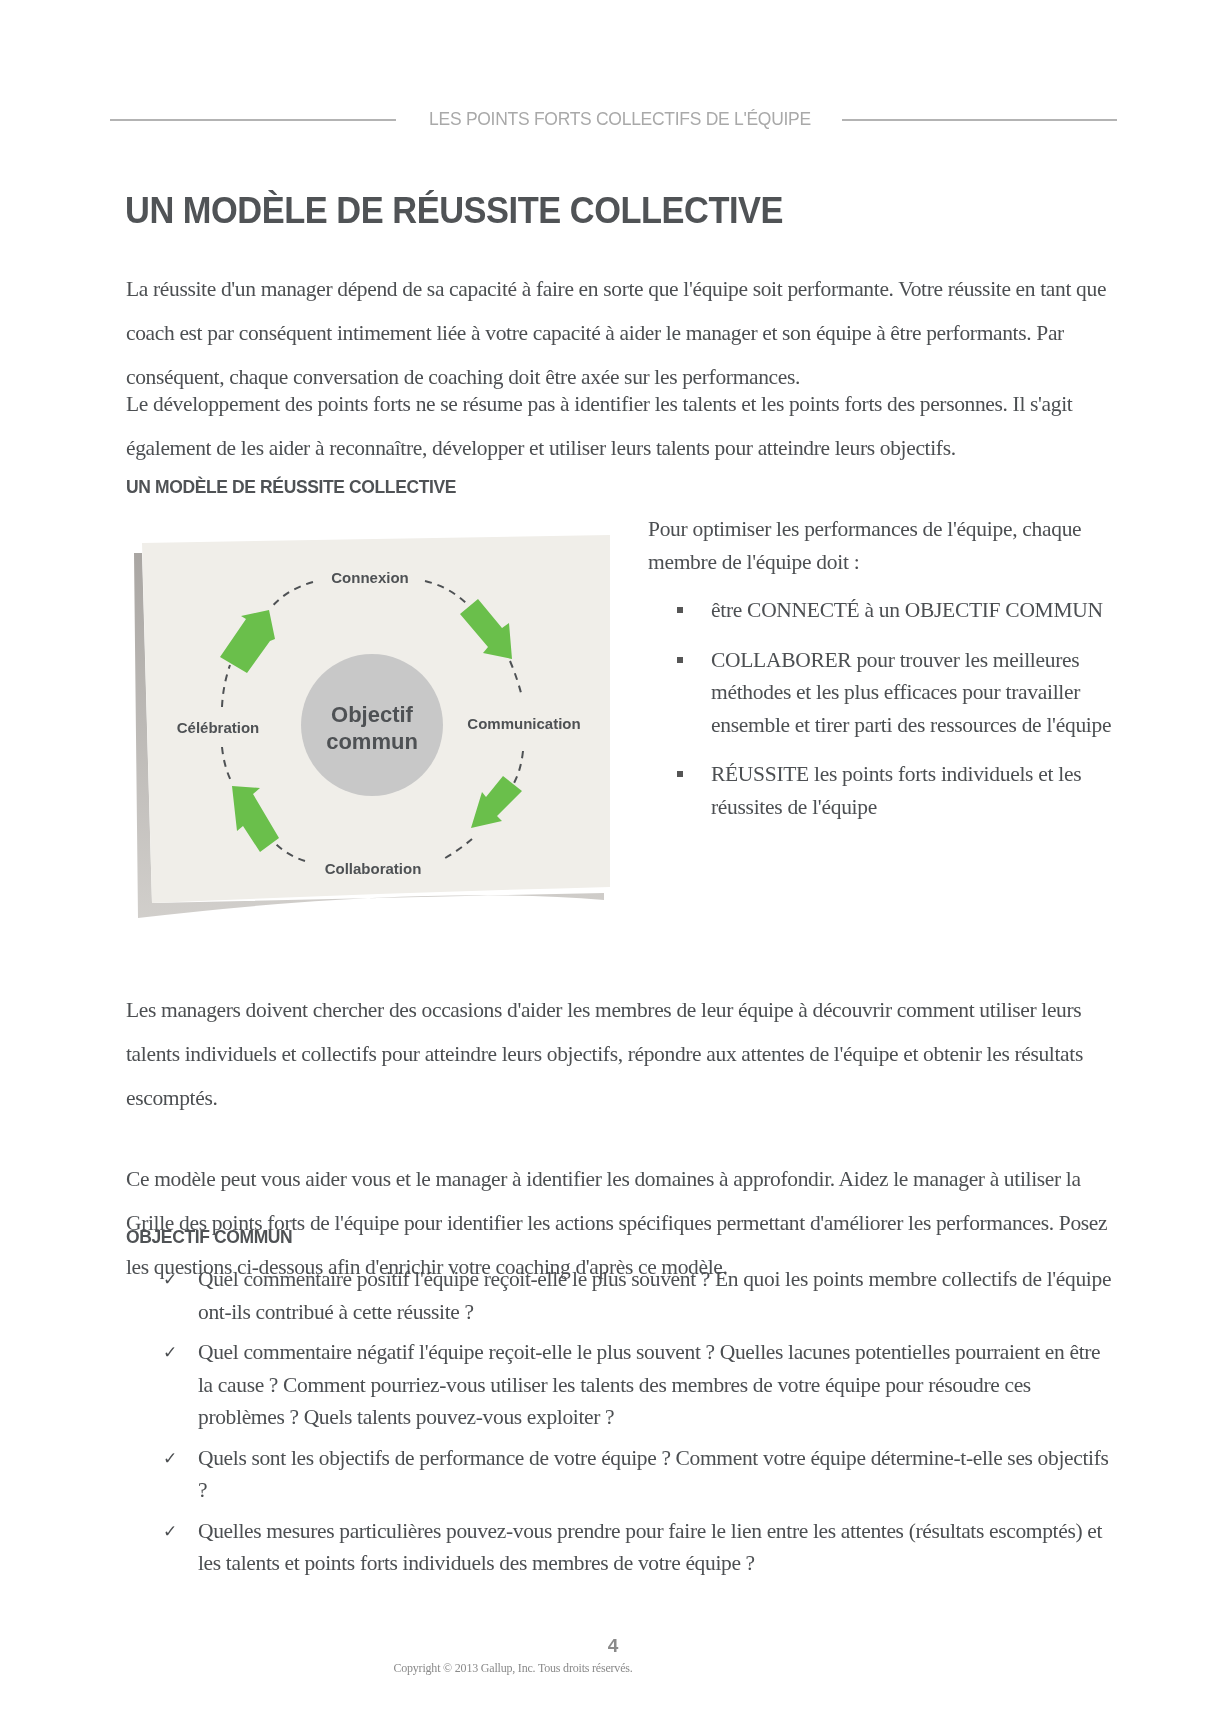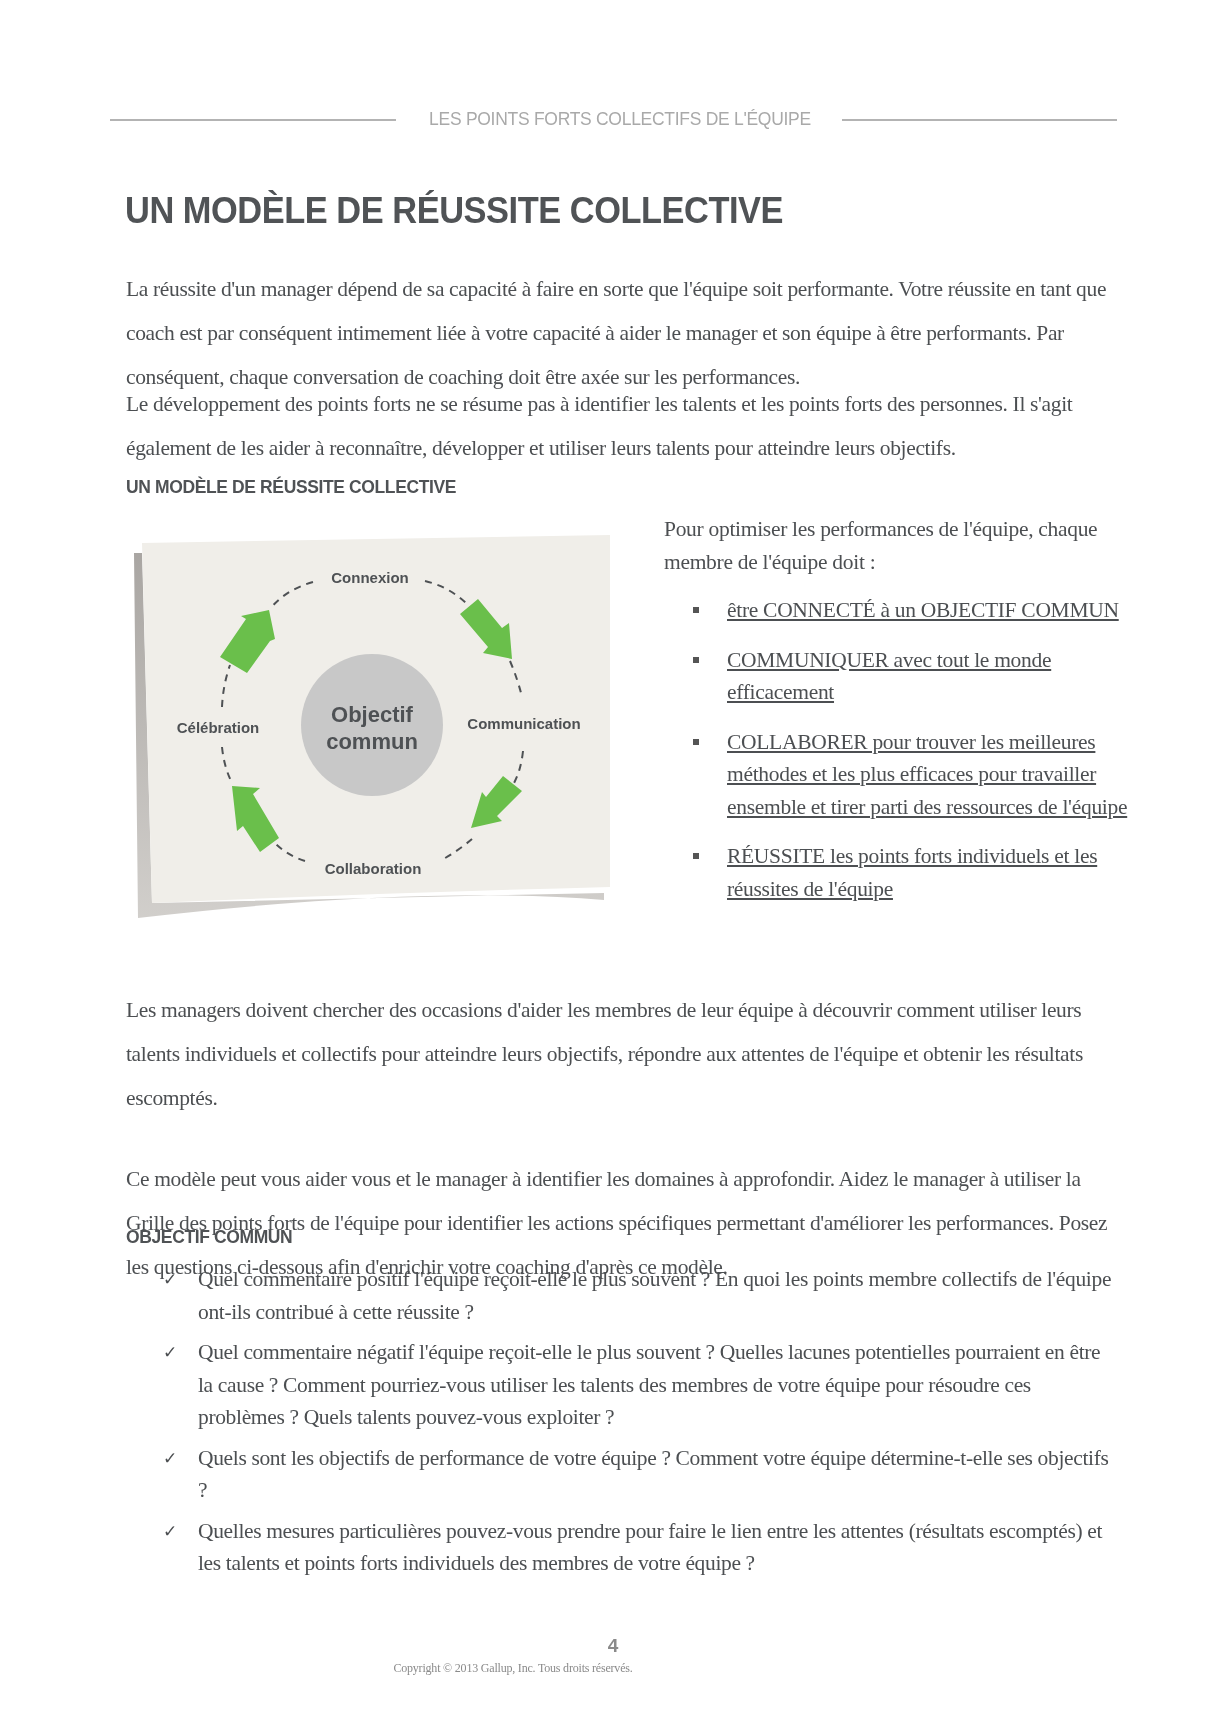--- a/index.html
+++ b/index.html
@@ -15,24 +15,24 @@
   .page-title { position:absolute; left:125px; top:190px; margin:0;
      font-family:"Liberation Sans", "DejaVu Sans", sans-serif; font-weight:bold; font-size:37px;
      color:#505356; letter-spacing:-0.5px; white-space:nowrap; transform:scaleX(0.93); transform-origin:left; }
   .para { position:absolute; left:126px; margin:0; font-size:21.5px; line-height:44px; color:#4c4f52;
      letter-spacing:-0.35px; }
   .subhead { position:absolute; left:126px; margin:0; font-family:"Liberation Sans", "DejaVu Sans", sans-serif;
      font-weight:bold; font-size:19px; color:#4f5255; letter-spacing:-0.4px; white-space:nowrap;
      transform:scaleX(0.92); transform-origin:left; }
   .diagram { position:absolute; left:120px; top:515px; width:510px; height:430px; }
   .right-col { position:absolute; left:648px; top:513px; width:470px; font-size:21.5px; line-height:32.5px;
-     color:#4c4f52; letter-spacing:-0.3px;margin-left:16px; }
+     color:#4c4f52; letter-spacing:-0.3px; }
   .right-col .intro { margin:0 0 16px 0; }
   .bullets { list-style:none; margin:0; padding:0; }
-  .bullets li { position:relative; padding-left:63px; margin-bottom:17px;text-decoration:underline; }
+  .bullets li { position:relative; padding-left:63px; margin-bottom:17px; }
   .bullets li .marker { position:absolute; left:29px; top:13px; width:6px; height:6px; background:#555; }
   .checks { position:absolute; left:163px; top:1263px; width:950px; list-style:none; margin:0; padding:0;
      font-size:21.5px; line-height:32.5px; color:#4c4f52; letter-spacing:-0.35px; }
   .checks li { position:relative; padding-left:35px; margin-bottom:8px; }
   .checks li .check { position:absolute; left:0; top:0; font-family:"DejaVu Sans", sans-serif; font-size:17px; color:#4c4f52; }
   .footer-page { position:absolute; left:0; width:1226px; top:1635px; text-align:center;
      font-family:"Liberation Sans", "DejaVu Sans", sans-serif; font-weight:bold; font-size:19px; color:#8a8a8a; }
   .footer-copy { position:absolute; left:0; width:1026px; top:1661px; text-align:center;
      font-size:12px; color:#8a8a8a; letter-spacing:-0.2px; }
   svg text { font-family:"Liberation Sans", "DejaVu Sans", sans-serif; font-weight:bold; fill:#4e5154; }
@@ -96,21 +96,20 @@
     <text x="404" y="214" text-anchor="middle" font-size="15">Communication</text>
     <text x="253" y="359" text-anchor="middle" font-size="15">Collaboration</text>
     <text x="98" y="218" text-anchor="middle" font-size="15">Célébration</text>
   </svg>
 </div>
 
 <div class="right-col">
   <p class="intro">Pour optimiser les performances de l'équipe, chaque membre de l'équipe doit :</p>
   <ul class="bullets">
     <li><span class="marker"></span><span>être CONNECTÉ à un OBJECTIF COMMUN</span></li>
-    <li><span class="marker"></span><span>COMMUNIQUER avec tout le monde efficacement</span></li>
     <li><span class="marker"></span><span>COLLABORER pour trouver les meilleures méthodes et les plus efficaces pour travailler ensemble et tirer parti des ressources de l'équipe</span></li>
     <li><span class="marker"></span><span>RÉUSSITE les points forts individuels et les réussites de l'équipe</span></li>
   </ul>
 </div>
 
 <p class="para" style="top:988px; width:995px;">Les managers doivent chercher des occasions d'aider les membres de leur équipe à découvrir comment utiliser leurs talents individuels et collectifs pour atteindre leurs objectifs, répondre aux attentes de l'équipe et obtenir les résultats escomptés.</p>
 <p class="para" style="top:1157px; width:985px;">Ce modèle peut vous aider vous et le manager à identifier les domaines à approfondir. Aidez le manager à utiliser la Grille des points forts de l'équipe pour identifier les actions spécifiques permettant d'améliorer les performances. Posez les questions ci-dessous afin d'enrichir votre coaching d'après ce modèle.</p>
 
 <h2 class="subhead" style="top:1226px;">OBJECTIF COMMUN</h2>
 

